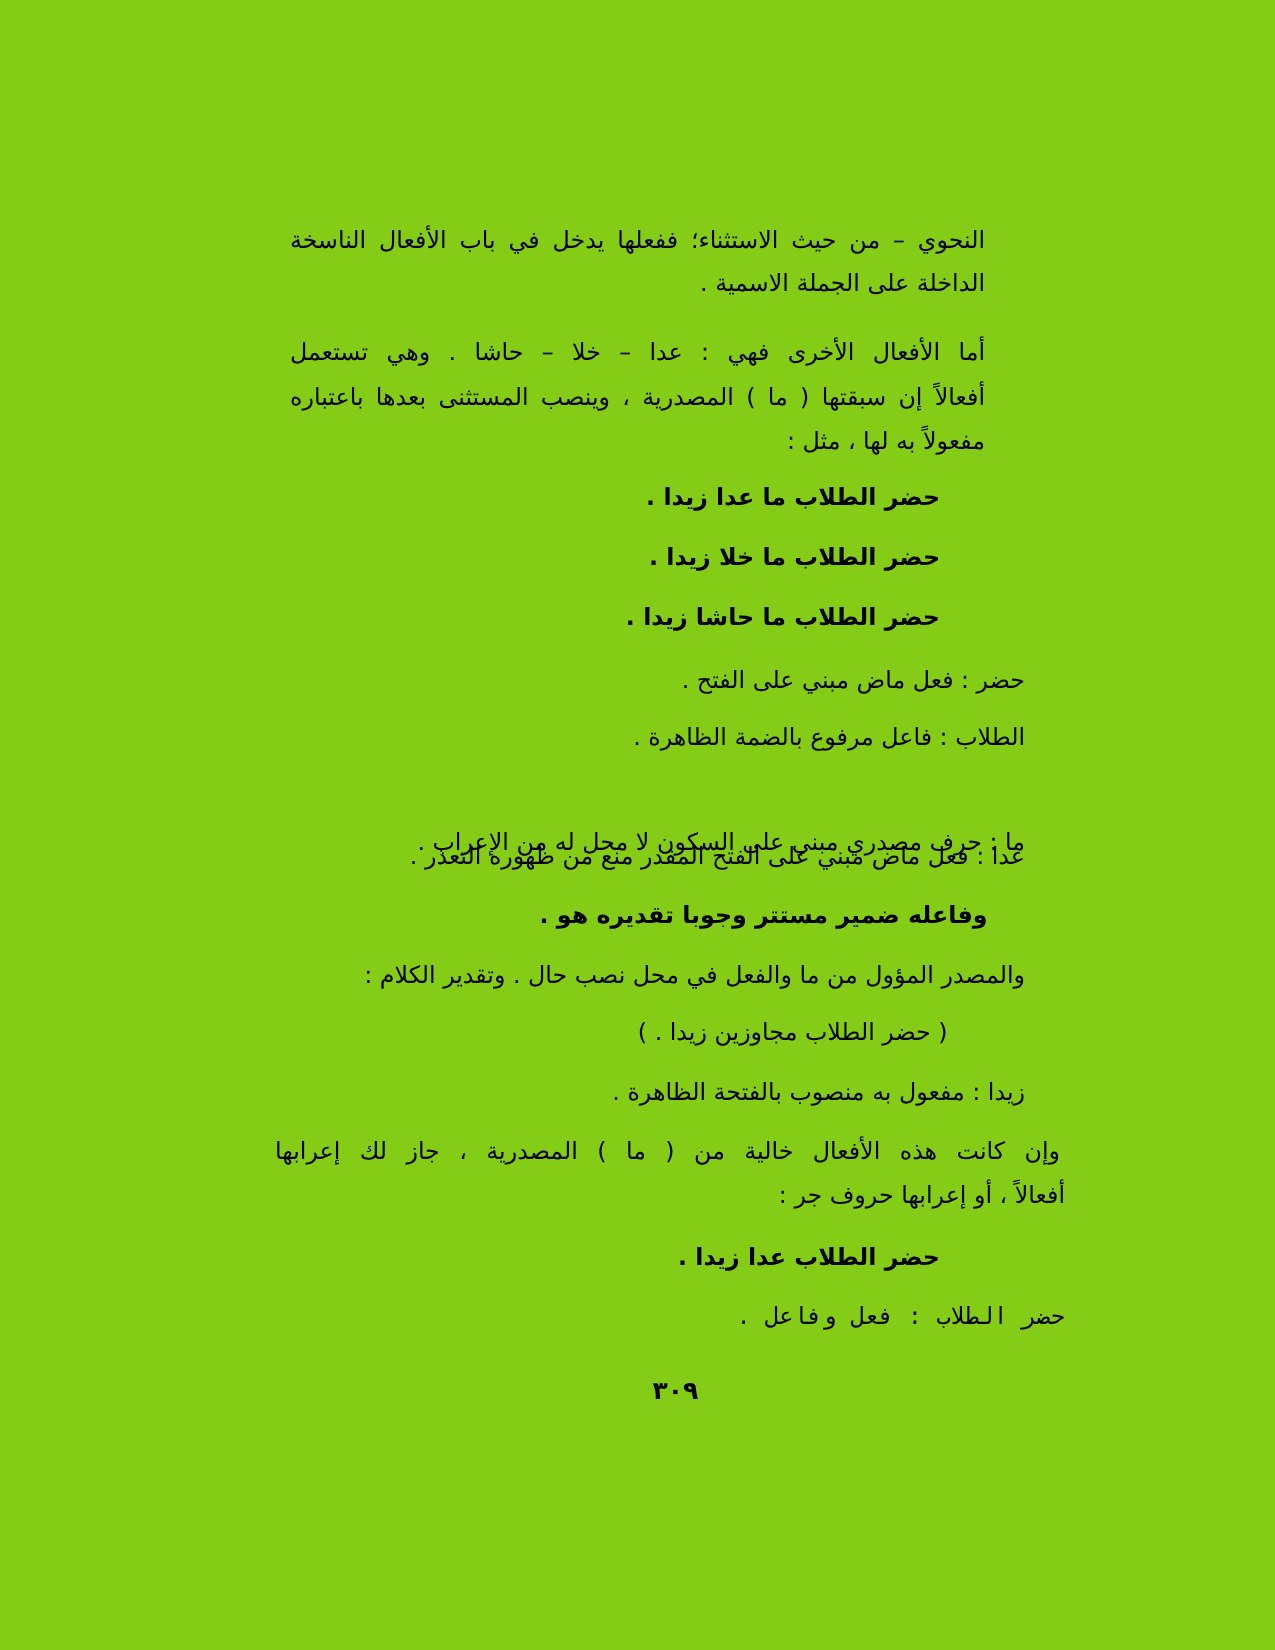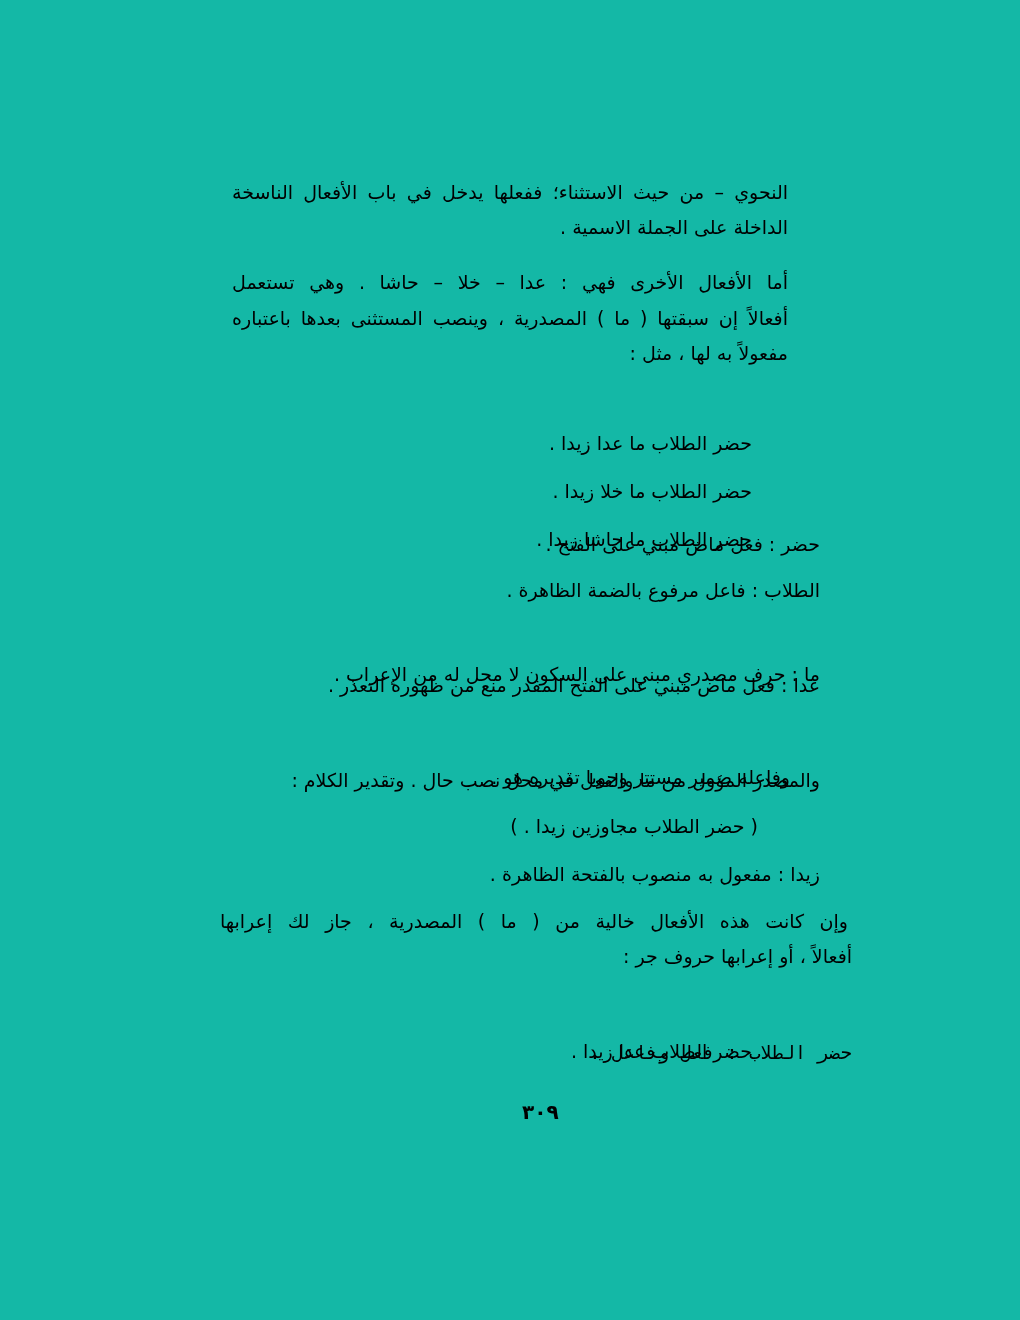--- a/index.html
+++ b/index.html
@@ -13,32 +13,32 @@
       position: relative;
       overflow: hidden;
       font-family: "DejaVu Sans", sans-serif;
       color: #000000;
     }
     .page {
       position: absolute;
       left: 0; top: 0;
       width: 1020px;
       height: 1320px;
-      background: #14b8a6;
+      background: #84cc16;
     }
     .line {
       position: absolute;
       direction: rtl;
       unicode-bidi: embed;
       white-space: nowrap;
       font-size: 19px;
       line-height: 28px;
       color: #000;
     }
-    .bold { font-weight: normal; margin-top: 45px; }
+    .bold { font-weight: bold; }
     .justify {
       text-align: justify;
       text-align-last: justify;
     }
     .page-number {
       position: absolute;
       direction: rtl;
       font-size: 20px;
       font-weight: bold;
       line-height: 24px;

